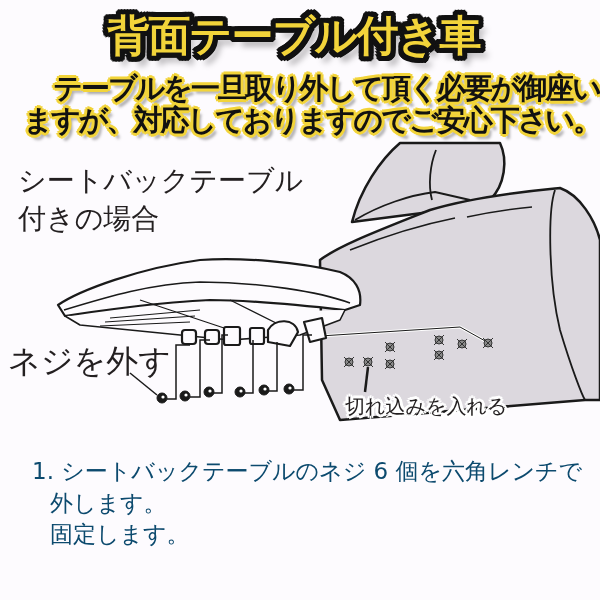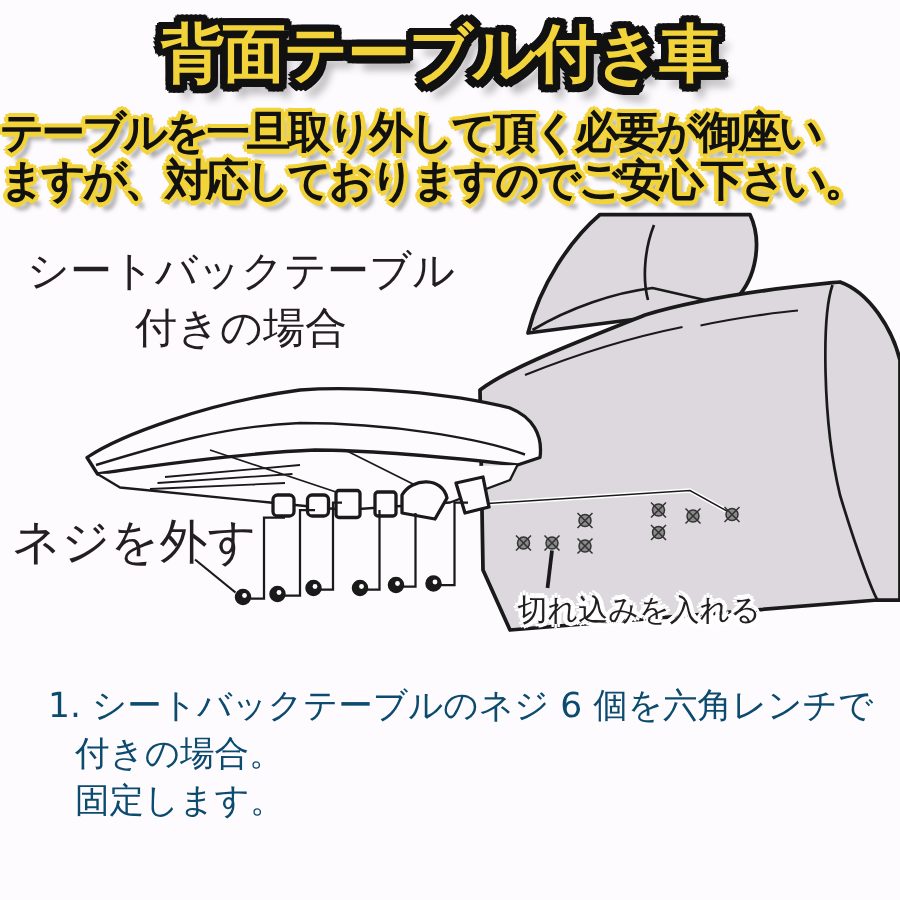--- a/index.html
+++ b/index.html
@@ -20,37 +20,36 @@
         -4px -4px 0 #111, 4px -4px 0 #111, -4px 4px 0 #111, 4px 4px 0 #111,
         -5px 0 0 #111, 5px 0 0 #111, 0 -5px 0 #111, 0 5px 0 #111,
         -3px -5px 0 #111, 3px -5px 0 #111, -3px 5px 0 #111, 3px 5px 0 #111,
         -5px -3px 0 #111, 5px -3px 0 #111, -5px 3px 0 #111, 5px 3px 0 #111,
         7px 9px 6px rgba(0,0,0,0.35);
       line-height: 60px;
       z-index: 5;
     }
     .subtitle {
       position: absolute; left: 0; top: 72px; width: 600px;
-      text-align: left;
+      text-align: right;
       font-size: 29px; font-weight: bold; letter-spacing: -2px;
       line-height: 32px;
       color: #111;
       text-shadow:
         -2px -2px 0 #f2d43a, 2px -2px 0 #f2d43a, -2px 2px 0 #f2d43a, 2px 2px 0 #f2d43a,
         -3px 0 0 #f2d43a, 3px 0 0 #f2d43a, 0 -3px 0 #f2d43a, 0 3px 0 #f2d43a,
         4px 5px 3px rgba(0,0,0,0.35);
       z-index: 5;
     }
     .subtitle div { white-space: nowrap; }
     .illustration { position: absolute; left: 0; top: 0; width: 600px; height: 600px; z-index: 1; }
     .caption {
       position: absolute; left: 18px; top: 162px;
       font-size: 28px; line-height: 38px; color: #231f20;
       z-index: 3;
-      text-align: center;
     }
     .label-screw {
       position: absolute; left: 8px; top: 340px;
       font-size: 32px; color: #231f20; z-index: 3;
     }
     .label-cut {
       position: absolute; left: 345px; top: 393px;
       font-size: 20px; color: #231f20; z-index: 3;
       text-shadow: -2px -2px 0 #fff, 2px -2px 0 #fff, -2px 2px 0 #fff, 2px 2px 0 #fff, 0 3px 0 #fff, 3px 0 0 #fff, -3px 0 0 #fff, 0 -3px 0 #fff;
     }
@@ -168,15 +167,15 @@
 
 <div class="caption">
   <div>シートバックテーブル</div>
   <div>付きの場合</div>
 </div>
 <div class="label-screw">ネジを外す</div>
 <div class="label-cut">切れ込みを入れる</div>
 
 <ul class="steps">
   <li><span>1.</span> <span>シートバックテーブルのネジ 6 個を六角レンチで</span></li>
-  <li class="indent"><span>付きの場合。</span></li>
+  <li class="indent"><span>外します。</span></li>
   <li class="indent"><span>固定します。</span></li>
 </ul>
 
 </body></html>

